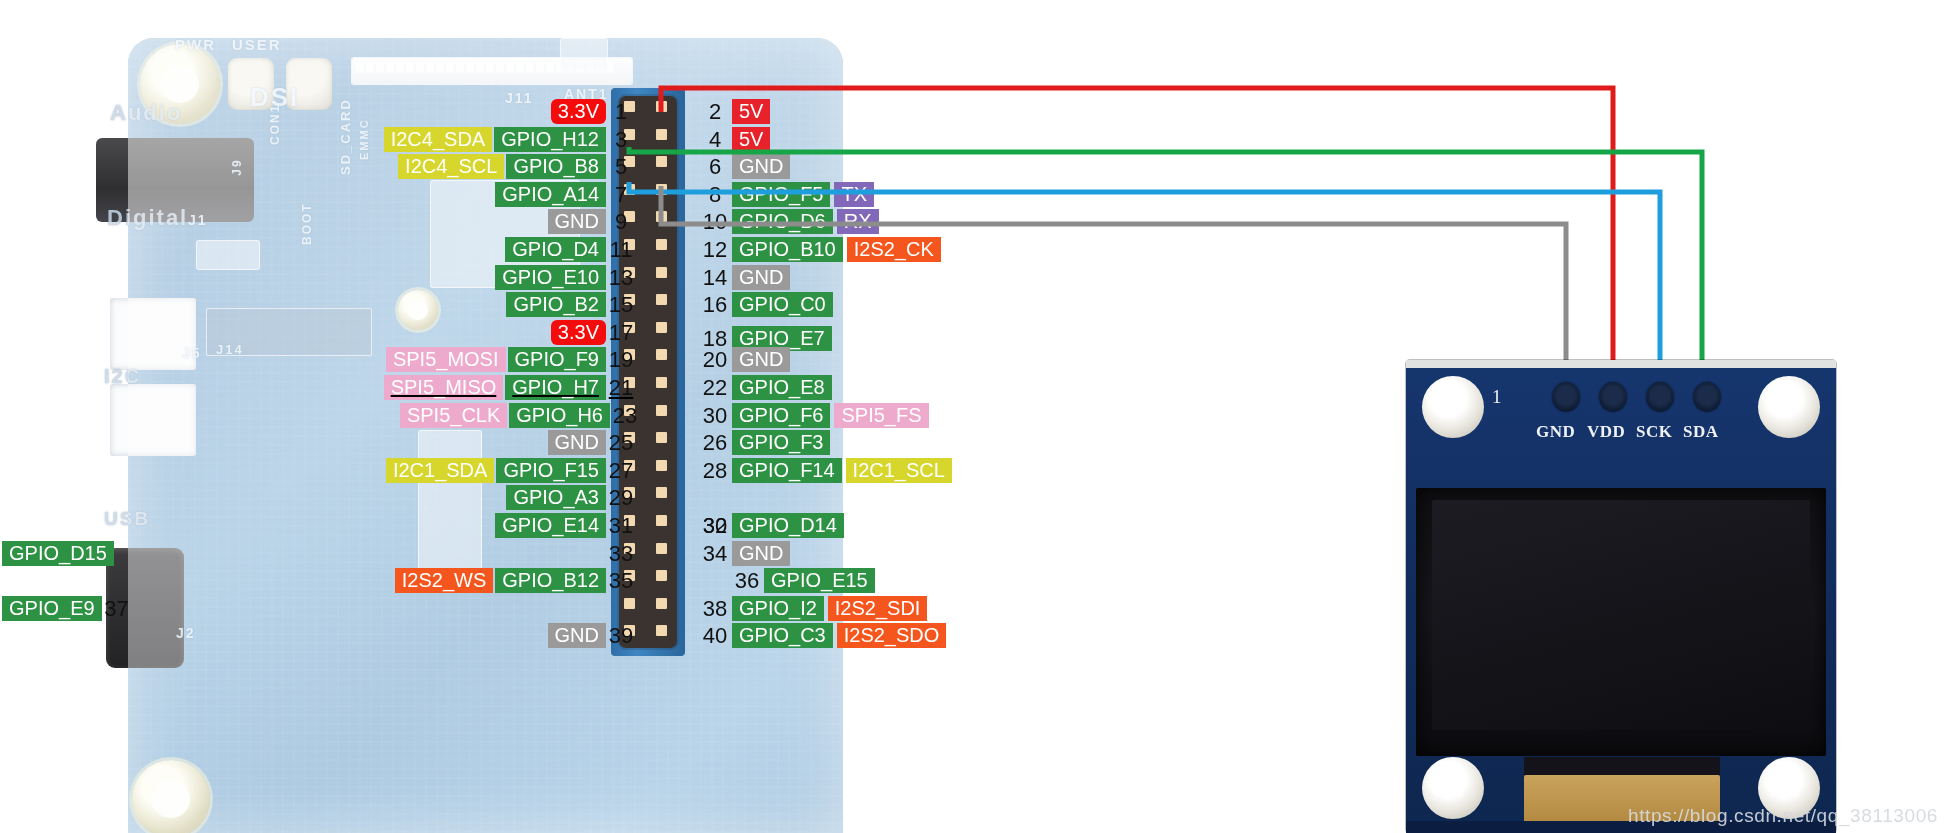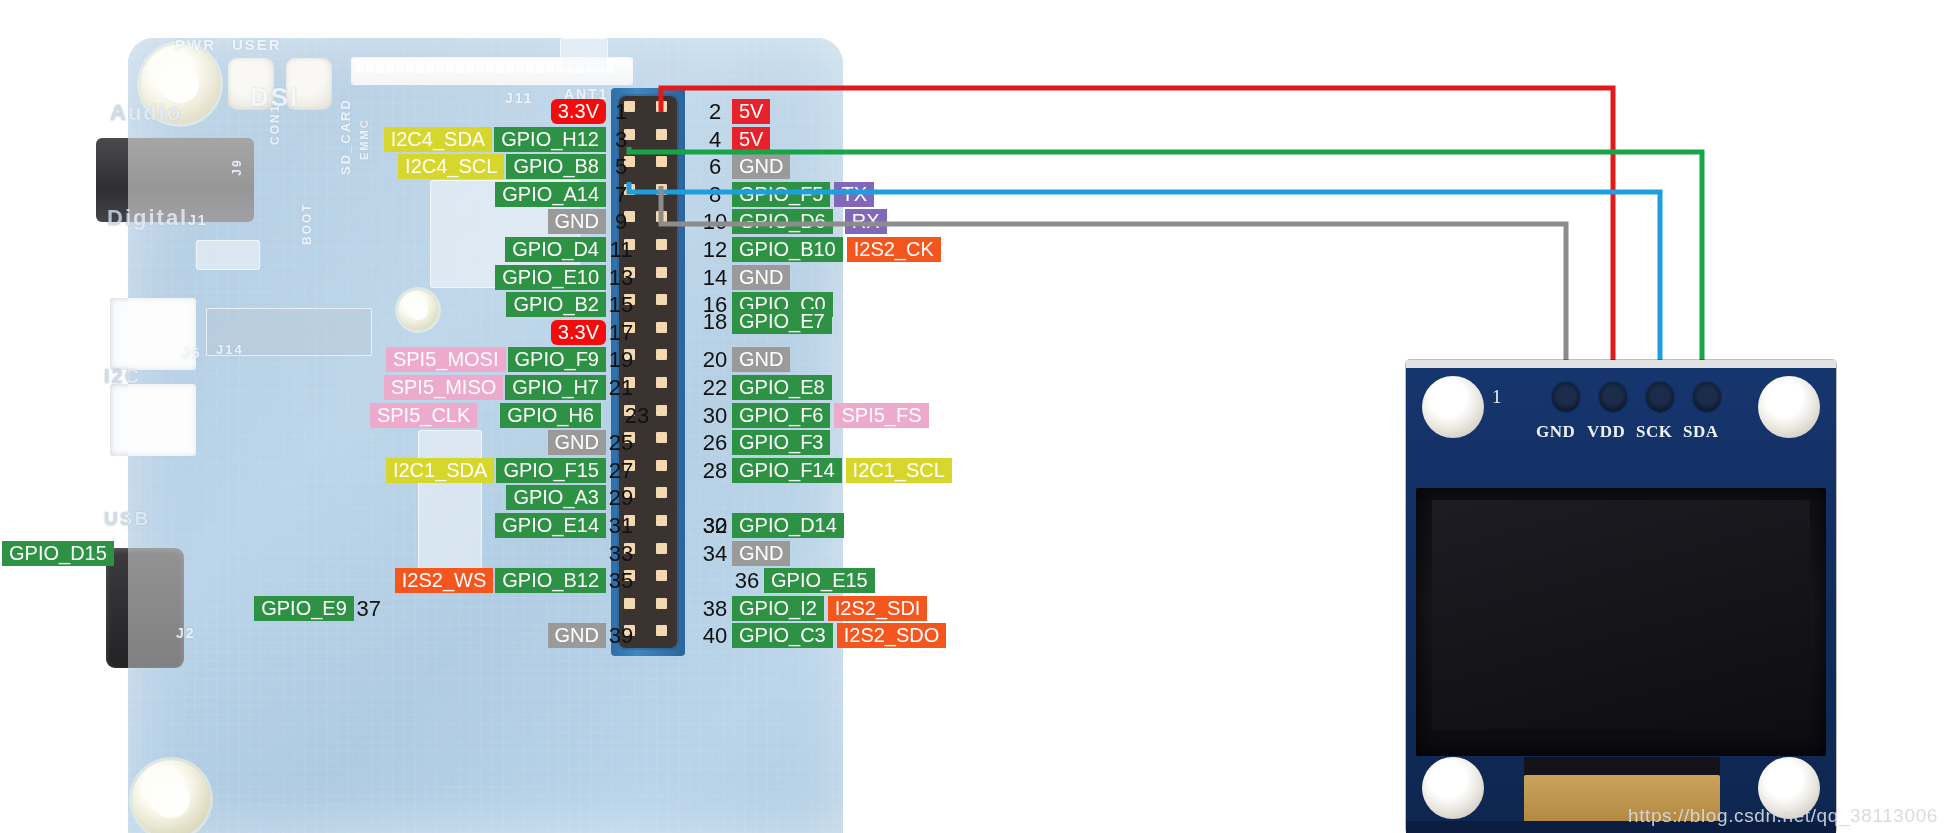--- a/index.html
+++ b/index.html
@@ -316,21 +316,21 @@
         <span class="tag gpio" style="margin-left: 2px;">GPIO_F5</span>
         <span class="tag uart" style="margin-left: 4px;">TX</span>
       </div>
       <div class="row left" style="top: 209.4px; left: 0px; width: 636px; justify-content: flex-end;">
         <span class="tag gnd" style="margin-left: 2px;">GND</span>
         <span class="pinno">9</span>
       </div>
       <div class="row" style="top: 209.4px; left: 700px;">
         <span class="pinno">10</span>
         <span class="tag gpio" style="margin-left: 2px;">GPIO_D6</span>
-        <span class="tag uart" style="margin-left: 12px;">RX</span>
+        <span class="tag uart" style="margin-left: 4px;">RX</span>
       </div>
       <div class="row left" style="top: 237px; left: 0px; width: 636px; justify-content: flex-end;">
         <span class="tag gpio" style="margin-left: 2px;">GPIO_D4</span>
         <span class="pinno">11</span>
       </div>
       <div class="row" style="top: 237px; left: 700px;">
         <span class="pinno">12</span>
         <span class="tag gpio" style="margin-left: 2px;">GPIO_B10</span>
         <span class="tag i2s" style="margin-left: 4px;">I2S2_CK</span>
       </div>
@@ -347,43 +347,43 @@
         <span class="pinno">15</span>
       </div>
       <div class="row" style="top: 292.2px; left: 700px;">
         <span class="pinno">16</span>
         <span class="tag gpio" style="margin-left: 2px;">GPIO_C0</span>
       </div>
       <div class="row left" style="top: 319.8px; left: 0px; width: 636px; justify-content: flex-end;">
         <span class="tag v33" style="margin-left: 2px;">3.3V</span>
         <span class="pinno">17</span>
       </div>
-      <div class="row" style="top: 309px; left: 700px;">
+      <div class="row" style="top: 326px; left: 700px;">
         <span class="pinno">18</span>
         <span class="tag gpio" style="margin-left: 2px;">GPIO_E7</span>
       </div>
       <div class="row left" style="top: 347.4px; left: 0px; width: 636px; justify-content: flex-end;">
         <span class="tag spi">SPI5_MOSI</span>
         <span class="tag gpio" style="margin-left: 2px;">GPIO_F9</span>
         <span class="pinno">19</span>
       </div>
       <div class="row" style="top: 347.4px; left: 700px;">
         <span class="pinno">20</span>
         <span class="tag gnd" style="margin-left: 2px;">GND</span>
       </div>
-      <div class="row left" style="top: 375px; left: 0px; width: 636px; justify-content: flex-end;">
+      <div class="row left" style="top: 375px; left: 0px; width: 636px; justify-content: flex-end; text-decoration: underline;">
         <span class="tag spi">SPI5_MISO</span>
         <span class="tag gpio" style="margin-left: 2px;">GPIO_H7</span>
         <span class="pinno">21</span>
       </div>
       <div class="row" style="top: 375px; left: 700px;">
         <span class="pinno">22</span>
         <span class="tag gpio" style="margin-left: 2px;">GPIO_E8</span>
       </div>
-      <div class="row left" style="top: 402.6px; left: 16px; width: 636px; justify-content: flex-end; gap: 21px;">
+      <div class="row left" style="top: 402.6px; left: 4px; width: 636px; justify-content: flex-end;">
         <span class="tag spi">SPI5_CLK</span>
         <span class="tag gpio" style="margin-left: 2px;">GPIO_H6</span>
         <span class="pinno">23</span>
       </div>
       <div class="row" style="top: 402.6px; left: 700px;">
         <span class="pinno">30</span>
         <span class="tag gpio" style="margin-left: 2px;">GPIO_F6</span>
         <span class="tag spi" style="margin-left: 4px;">SPI5_FS</span>
       </div>
       <div class="row left" style="top: 430.2px; left: 0px; width: 636px; justify-content: flex-end;">
@@ -430,21 +430,21 @@
       </div>
       <div class="row left" style="top: 568.2px; left: 0px; width: 636px; justify-content: flex-end;">
         <span class="tag i2s">I2S2_WS</span>
         <span class="tag gpio" style="margin-left: 2px;">GPIO_B12</span>
         <span class="pinno">35</span>
       </div>
       <div class="row" style="top: 568.2px; left: 700px; margin-left: 32px;">
         <span class="pinno">36</span>
         <span class="tag gpio" style="margin-left: 2px;">GPIO_E15</span>
       </div>
-      <div class="row left" style="top: 595.8px; left: 0px; width: 636px; justify-content: center;">
+      <div class="row left" style="top: 595.8px; left: 0px; width: 636px; justify-content: flex-start;">
         <span class="tag gpio" style="margin-left: 2px;">GPIO_E9</span>
         <span class="pinno">37</span>
       </div>
       <div class="row" style="top: 595.8px; left: 700px;">
         <span class="pinno">38</span>
         <span class="tag gpio" style="margin-left: 2px;">GPIO_I2</span>
         <span class="tag i2s" style="margin-left: 4px;">I2S2_SDI</span>
       </div>
       <div class="row left" style="top: 623.4px; left: 0px; width: 636px; justify-content: flex-end;">
         <span class="tag gnd" style="margin-left: 2px;">GND</span>

